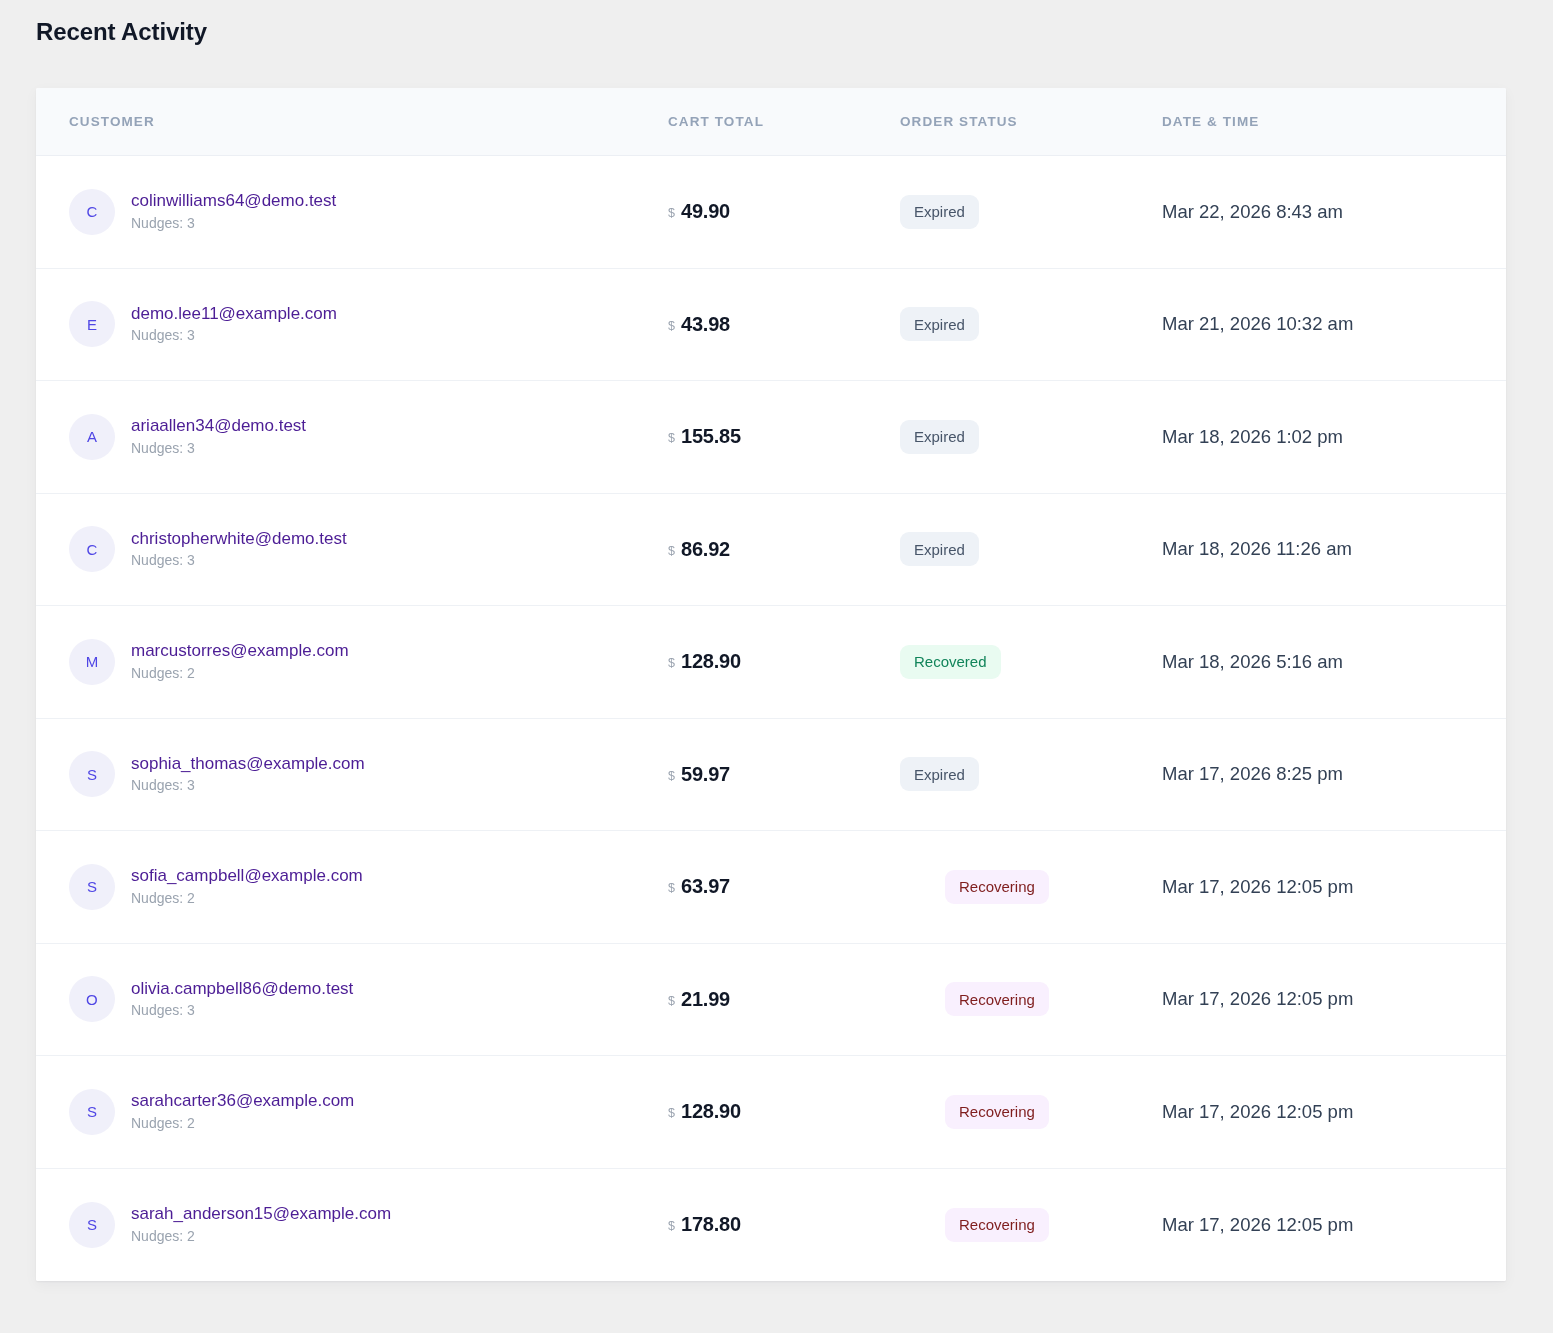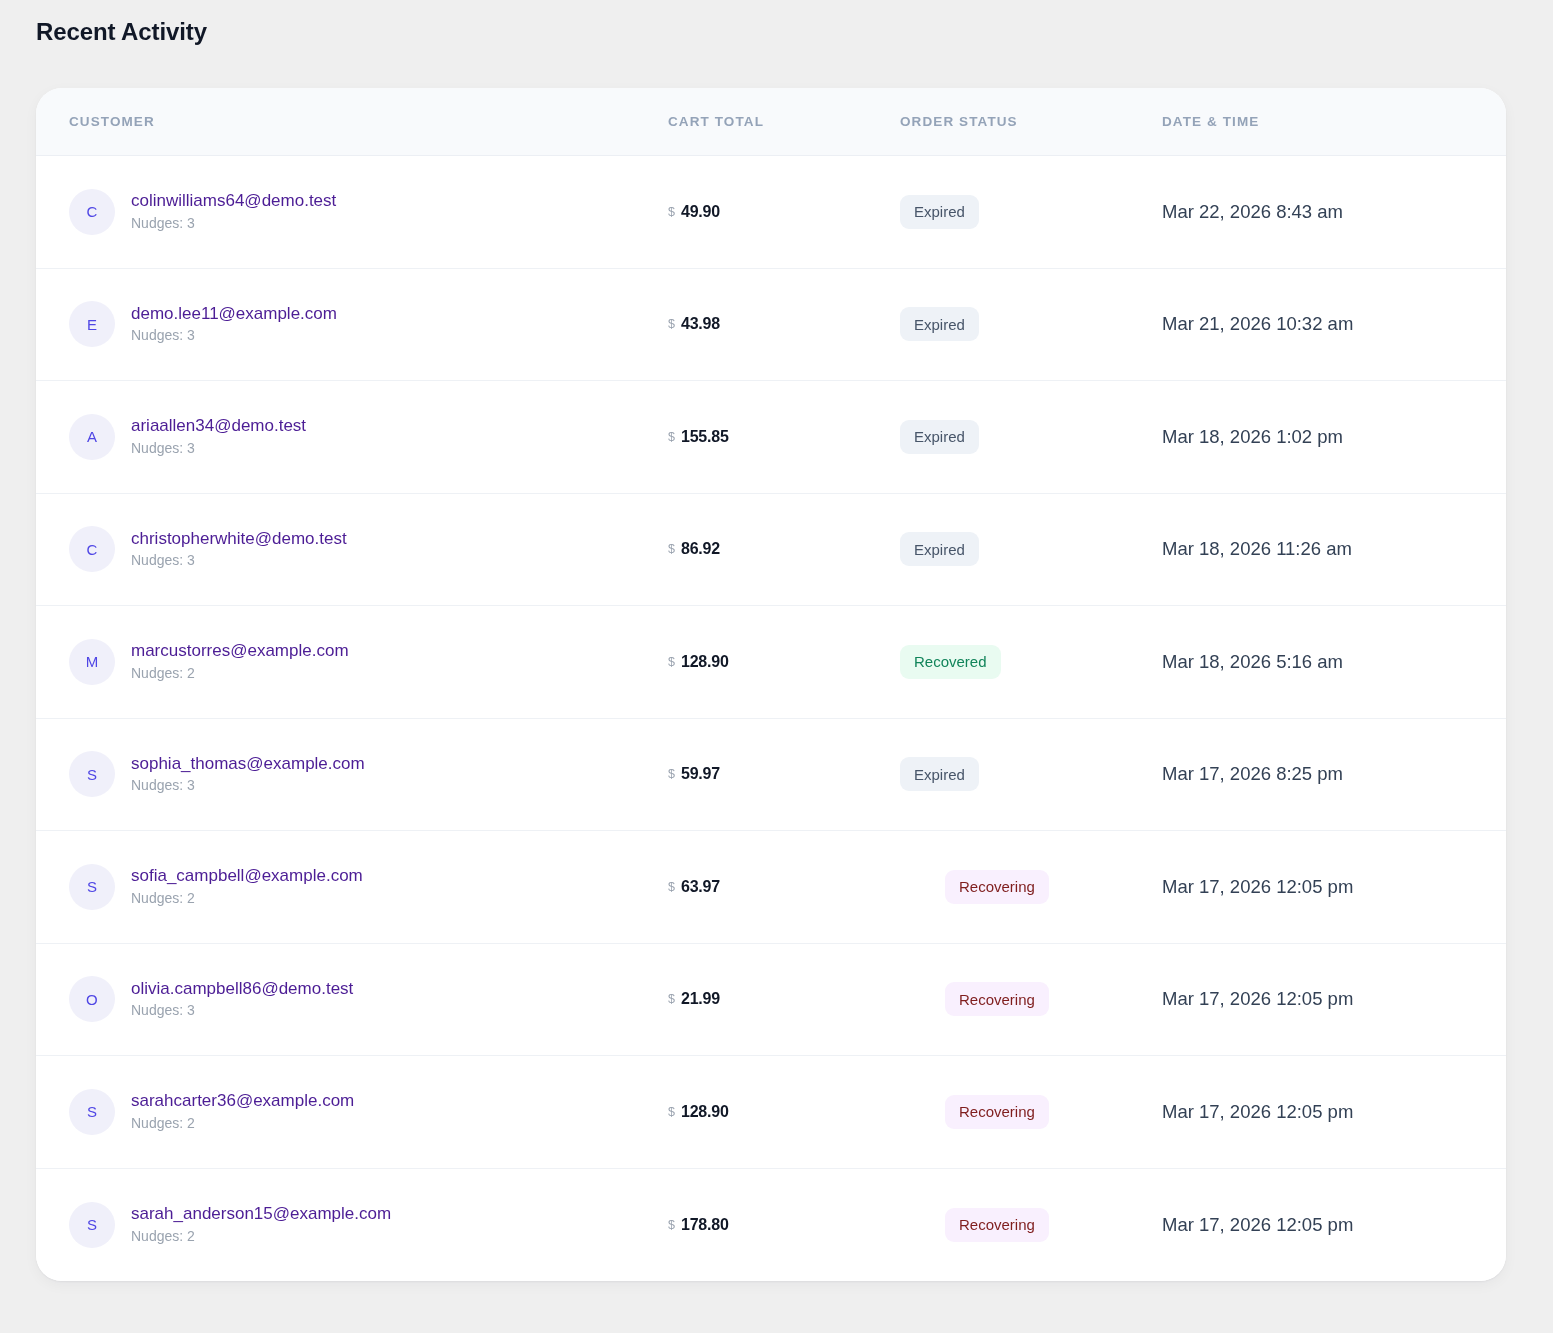--- a/index.html
+++ b/index.html
@@ -30,21 +30,21 @@
     font-weight: bold;
     color: #111827;
     letter-spacing: -0.1px;
   }
   .card {
     position: absolute;
     left: 36px;
     top: 88px;
     width: 1470px;
     background: #ffffff;
-    border-radius: 26px;
+    border-radius: 2px;
     box-shadow: 0 1px 2px rgba(15, 23, 42, 0.05), 0 4px 14px rgba(15, 23, 42, 0.045);
     overflow: hidden;
   }
   
   .t-head {
     display: flex;
     align-items: center;
     height: 68px;
     background: #f8fafc;
     border-bottom: 1px solid #eceff4;
@@ -111,21 +111,21 @@
     gap: 6px;
   }
   .amount .cur {
     font-size: 12.5px;
     color: #9aa3af;
     font-weight: normal;
     position: relative;
     top: -1px;
   }
   .amount .val {
-    font-size: 16px;
+    font-size: 20px;
     font-weight: bold;
     color: #111827;
     letter-spacing: -0.2px;
   }
 
   
   .badge {
     display: inline-flex;
     align-items: center;
     justify-content: center;

